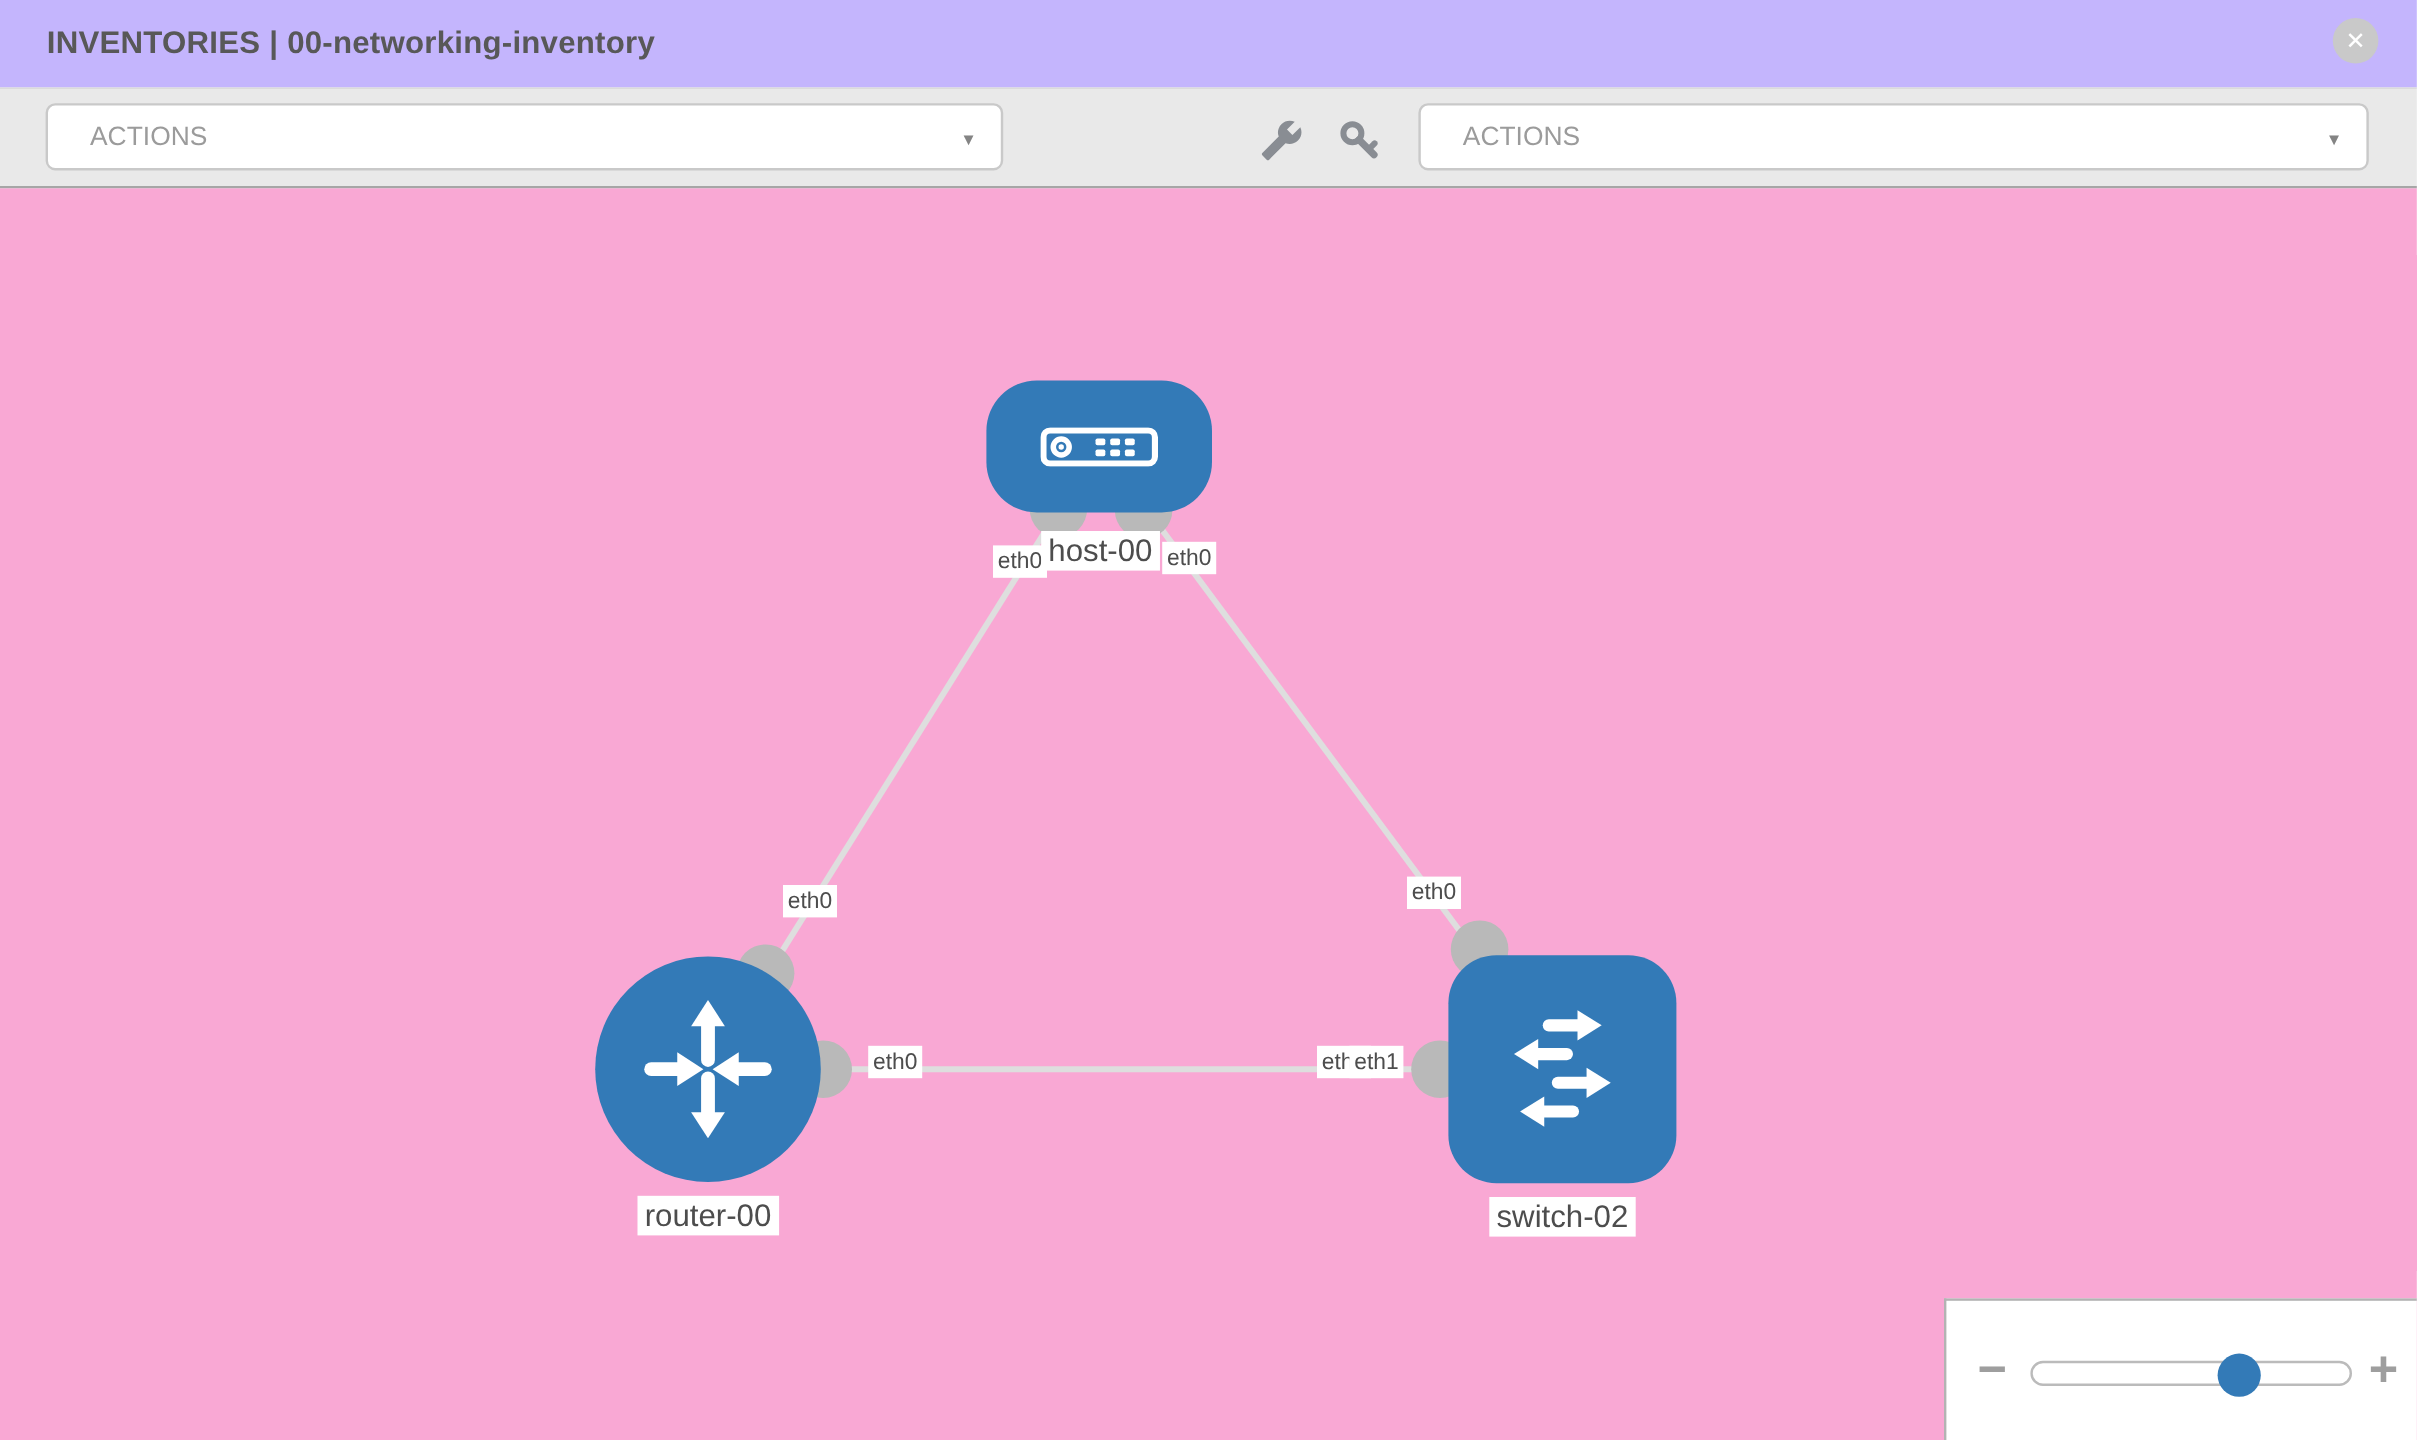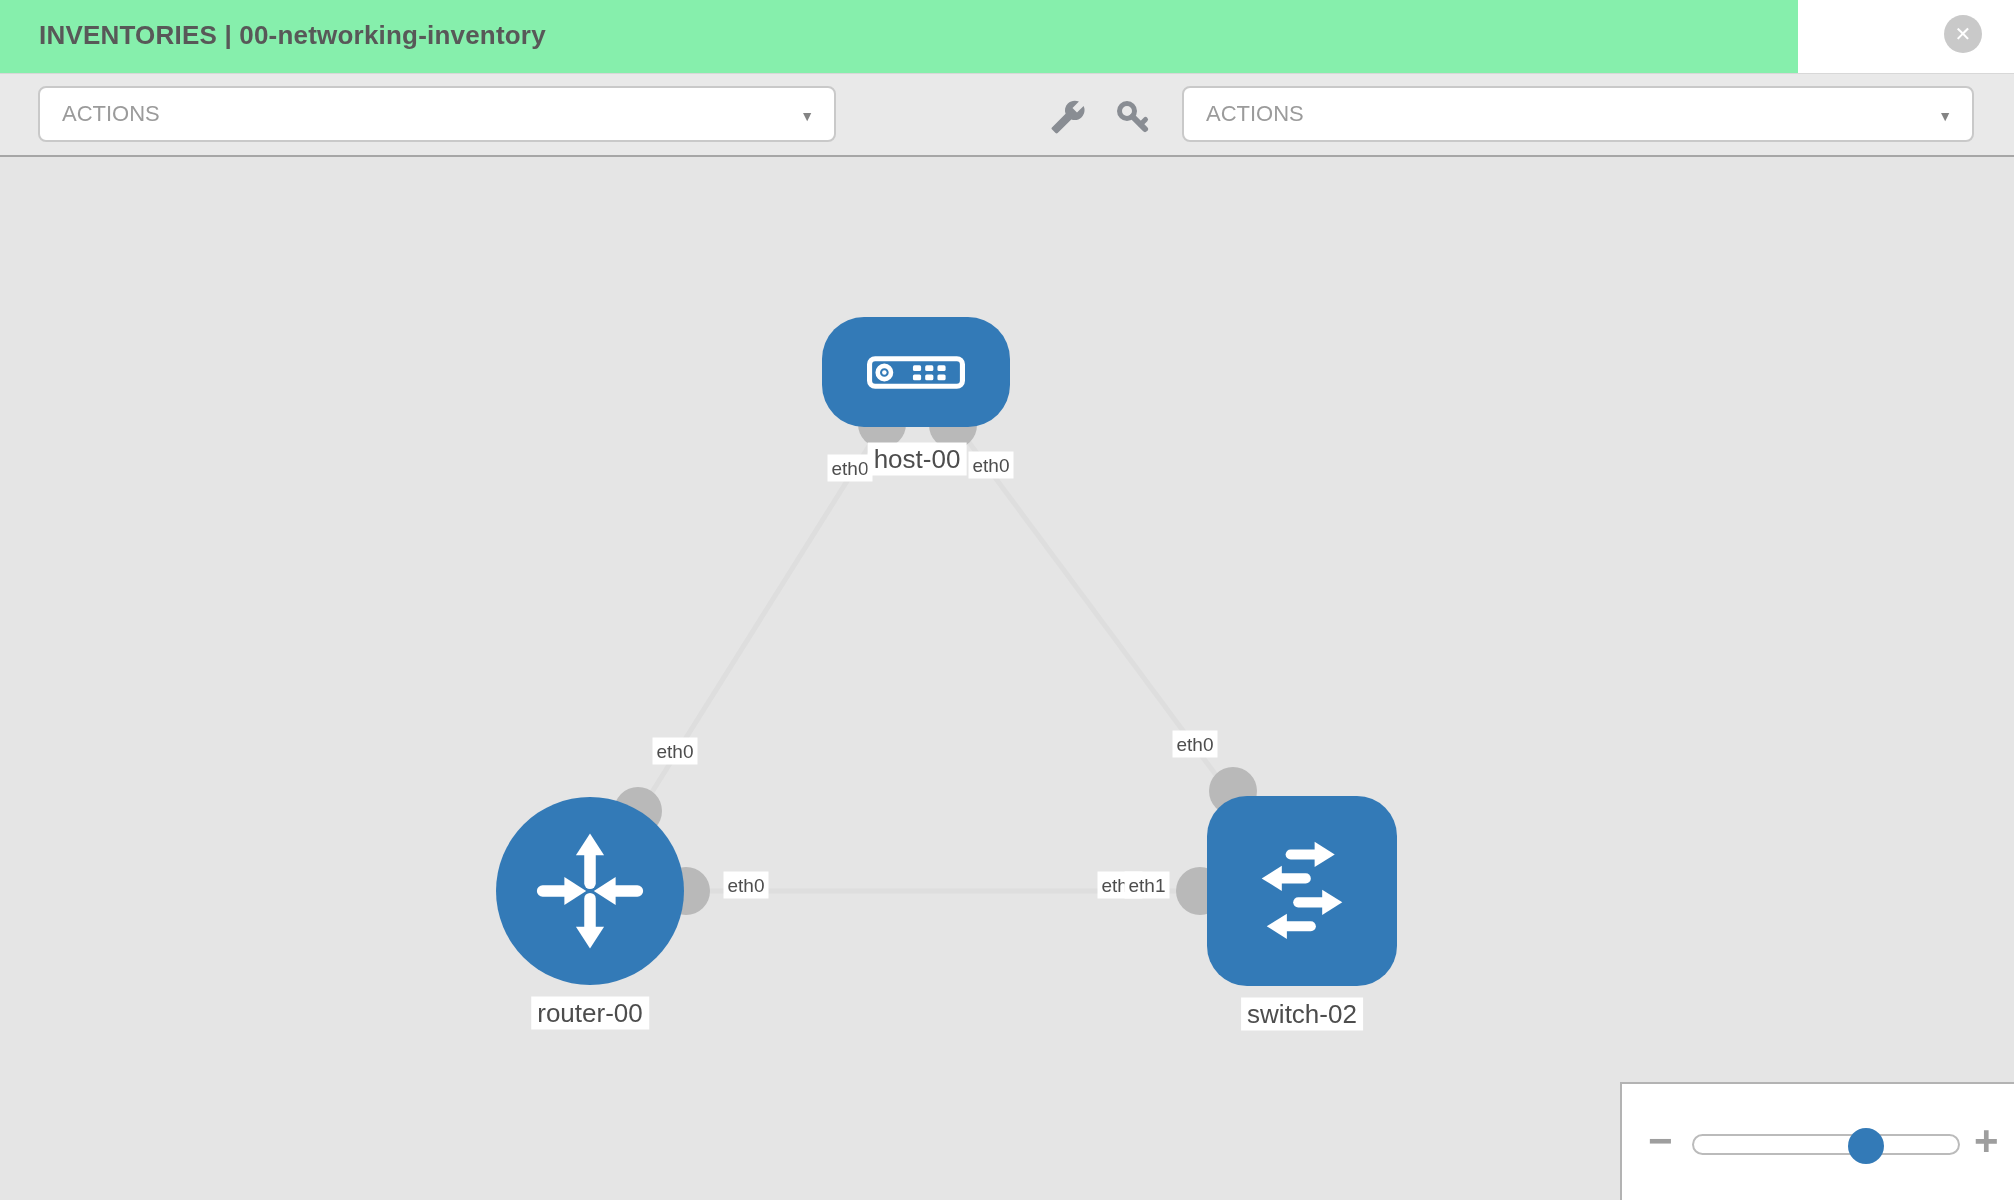--- a/index.html
+++ b/index.html
@@ -1,41 +1,41 @@
 <!DOCTYPE html>
 <html><head>
 <meta charset="utf-8">
 <style>
   * { margin:0; padding:0; box-sizing:border-box; }
   html,body { width:2014px; height:1200px; overflow:hidden; background:#ffffff;
               font-family:"Liberation Sans","DejaVu Sans",sans-serif; }
 
   
-  .header { position:absolute; left:0; top:0; width:1798px; height:73px; background:#86efac;padding-left:35px; }
+  .header { position:absolute; left:0; top:0; width:2014px; height:73px; background:#c4b5fd;padding-left:35px; }
   .header-title { position:absolute; left:39px; top:20px; font-size:26px; font-weight:700;
                   color:#585858; letter-spacing:.2px; }
   .close-btn { position:absolute; left:1944px; top:15px; width:38px; height:38px; border-radius:50%;
                background:#c9c9c9; color:#ffffff; display:flex; align-items:center; justify-content:center;
                font-size:20px; font-weight:700; cursor:pointer; }
 
   
   .toolbar { position:absolute; left:0; top:73px; width:2014px; height:84px; background:#e9e9e9;
              border-top:1px solid #d8d8d8; border-bottom:2px solid #a6a6a6; }
   .select-box { position:absolute; top:12px; height:56px; background:#ffffff; border:2px solid #c9c9c9;
                 border-radius:8px; display:flex; align-items:center; color:#9b9b9b; font-size:22px; cursor:pointer; }
-  .sel-label { padding-left:22px; }
+  .sel-label { padding-left:35px; }
   .select-caret { position:absolute; right:20px; top:20px; color:#848484; font-size:14px; }
   .actions-box { left:38px;  width:798px; }
   .search-box  { left:1182px; width:792px; }
   .tool-icon { position:absolute; top:99px; width:36px; height:36px; cursor:pointer; }
   .wrench-pos { left:1050px; }
   .key-pos    { left:1115px; }
 
   
-  .canvas { position:absolute; left:0; top:157px; width:2014px; height:1043px; background:#e5e5e5; }
+  .canvas { position:absolute; left:0; top:157px; width:2014px; height:1043px; background:#f9a8d4; }
   .links-svg { position:absolute; left:0; top:0; }
 
   .node { position:absolute; background:#337ab7; display:flex; align-items:center; justify-content:center; cursor:pointer; }
   .node-host   { left:822px;  top:160px; width:188px; height:110px; border-radius:42px; }
   .node-router { left:496px;  top:640px; width:188px; height:188px; border-radius:50%; }
   .node-switch { left:1207px; top:639px; width:190px; height:190px; border-radius:40px; }
 
   .node-label  { position:absolute; transform:translate(-50%,-50%); background:#ffffff; color:#4d4d4d;
                  font-size:26px; line-height:33px; padding:0 6px; white-space:nowrap; }
   .iface-label { position:absolute; transform:translate(-50%,-50%); background:#ffffff; color:#4d4d4d;

